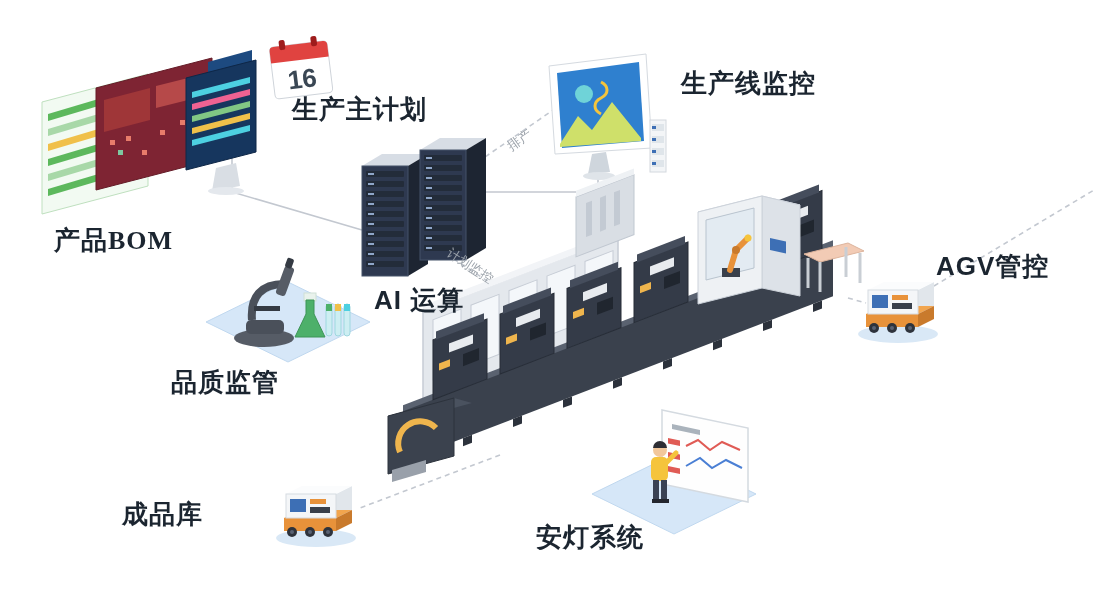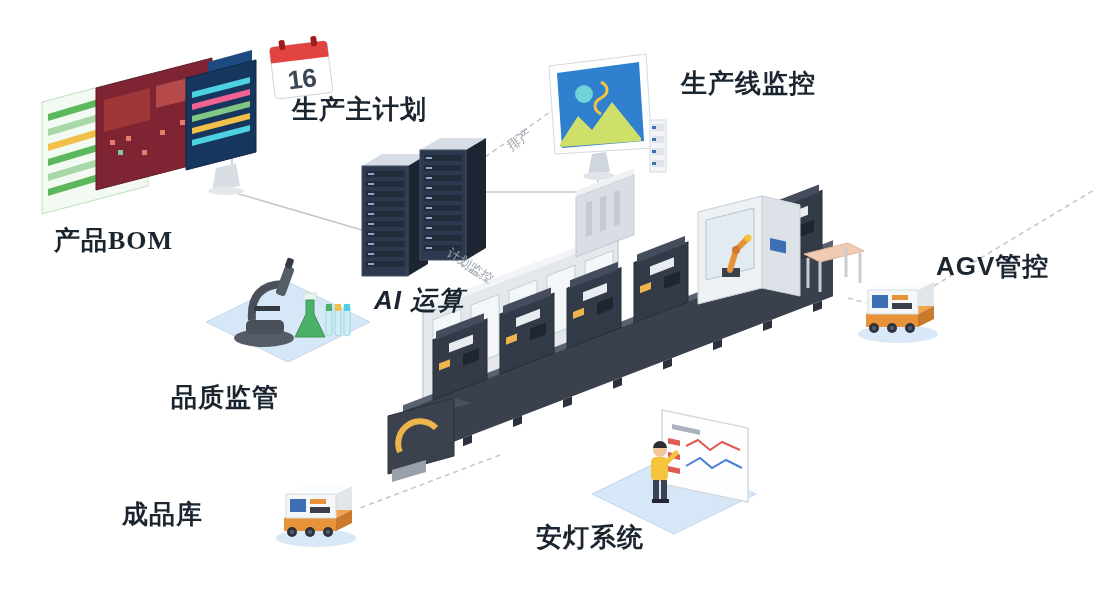--- a/index.html
+++ b/index.html
@@ -323,22 +323,22 @@
         <rect x="661" y="480" width="6" height="20" fill="#3a4254"></rect>
         <rect x="652" y="499" width="8" height="4" fill="#23262e"></rect>
         <rect x="660" y="499" width="9" height="4" fill="#23262e"></rect>
       </g>
     </g>
   </svg>
 
   <div class="node-label" style="left:54px;top:228px;font-family:Liberation Serif, serif;">产品BOM</div>
   <div class="node-label" style="left:292px;top:96px;">生产主计划</div>
   <div class="node-label" style="left:681px;top:70px;">生产线监控</div>
-  <div class="node-label" style="left:374px;top:287px;font-style:italic;">AI 运算</div>
-  <div class="node-label" style="left:171px;top:384px;text-align:center;">品质监管</div>
+  <div class="node-label" style="left:374px;top:287px;">AI 运算</div>
+  <div class="node-label" style="left:171px;top:369px;text-align:center;">品质监管</div>
   <div class="node-label" style="left:936px;top:253px;">AGV管控</div>
   <div class="node-label" style="left:536px;top:524px;">安灯系统</div>
   <div class="node-label" style="left:122px;top:501px;">成品库</div>
 
   <div class="edge-label" style="left:505px;top:142px;transform:rotate(-35deg);">排产</div>
   <div class="edge-label" style="left:452px;top:246px;transform:rotate(33deg);">计划监控</div>
 
 </div>
 
 </body></html>

